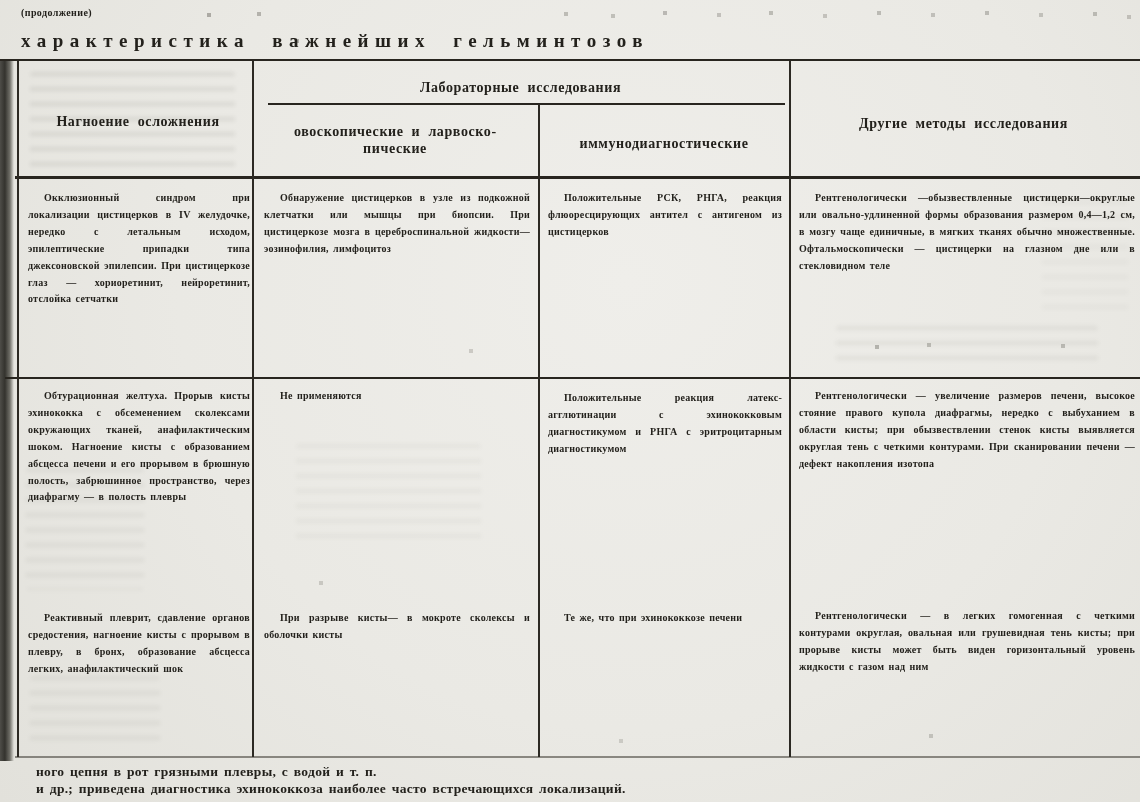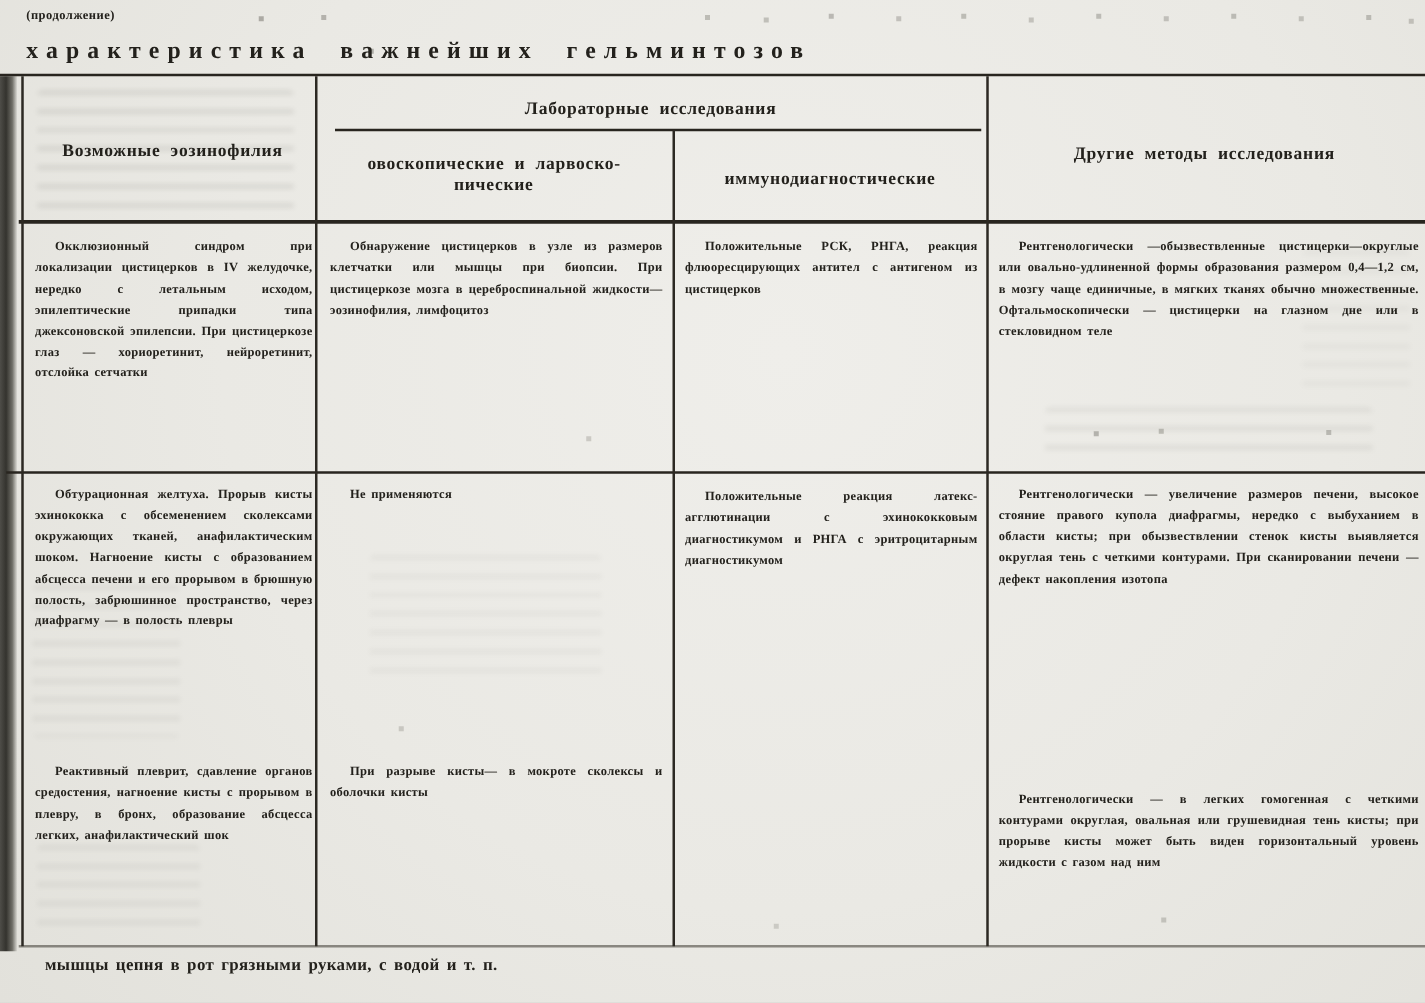--- a/index.html
+++ b/index.html
@@ -80,35 +80,37 @@
   <div class="rule" style="left:0;top:59px;width:1140px;height:2px;"></div>
   <div class="rule" style="left:268px;top:103px;width:517px;height:2px;"></div>
   <div class="rule" style="left:15px;top:176px;width:1125px;height:3px;"></div>
   <div class="rule" style="left:5px;top:377px;width:1135px;height:2px;"></div>
   <div class="rule soft" style="left:15px;top:756px;width:1125px;height:2px;"></div>
   <div class="vrule" style="left:17px;top:61px;height:696px;"></div>
   <div class="vrule" style="left:252px;top:61px;height:696px;"></div>
   <div class="vrule" style="left:538px;top:104px;height:653px;"></div>
   <div class="vrule" style="left:789px;top:61px;height:696px;"></div>
 
-  <div class="hdr" style="left:26px;top:114px;width:224px;">Возможные эозинофилия</div>
+  <div class="hdr" style="left:26px;top:114px;width:224px;">Нагноение осложнения</div>
   <div class="hdr" style="left:274px;top:124px;width:242px;">овоскопические и ларвоско­пические</div>
   <div class="hdr" style="left:254px;top:80px;width:533px;">Лабораторные исследования</div>
   <div class="hdr" style="left:540px;top:136px;width:248px;">иммунодиагностические</div>
   <div class="hdr" style="left:791px;top:116px;width:345px;">Другие методы исследования</div>
 
   <div class="cell" style="left:28px;top:190px;width:222px;">Окклюзионный синдром при локализации цистицерков в IV желудочке, нередко с летальным исходом, эпилептические припадки типа джексоновской эпилепсии. При цистицеркозе глаз — хориоретинит, нейроретинит, отслойка сетчатки</div>
-  <div class="cell" style="left:264px;top:190px;width:266px;">Обнаружение цистицерков в узле из размеров клетчатки или мышцы при биопсии. При цистицеркозе мозга в цереброспинальной жидкости—эозинофилия, лимфоцитоз</div>
+  <div class="cell" style="left:264px;top:190px;width:266px;">Обнаружение цистицерков в узле из подкожной клетчатки или мышцы при биопсии. При цистицеркозе мозга в цереброспинальной жидкости—эозинофилия, лимфоцитоз</div>
   <div class="cell" style="left:548px;top:190px;width:234px;">Положительные РСК, РНГА, реакция флюоресцирующих антител с антигеном из цистицерков</div>
   <div class="cell" style="left:799px;top:190px;width:336px;">Рентгенологически —обызвествленные цистицерки—округлые или овально-удлиненной формы образования размером 0,4—1,2 см, в мозгу чаще единичные, в мягких тканях обычно множественные. Офтальмоскопически — цистицерки на глазном дне или в стекловидном теле</div>
 
   <div class="cell" style="left:28px;top:388px;width:222px;">Обтурационная желтуха. Прорыв кисты эхинококка с обсеменением сколексами окружающих тканей, анафилактическим шоком. Нагноение кисты с образованием абсцесса печени и его прорывом в брюшную полость, забрюшинное пространство, через диафрагму — в полость плевры</div>
   <div class="cell" style="left:264px;top:388px;width:266px;">Не применяются</div>
   <div class="cell" style="left:548px;top:390px;width:234px;">Положительные реакция латекс-агглютинации с эхинококковым диагностикумом и РНГА с эритроцитарным диагностикумом</div>
   <div class="cell" style="left:799px;top:388px;width:336px;">Рентгенологически — увеличение размеров печени, высокое стояние правого купола диафрагмы, нередко с выбуханием в области кисты; при обызвествлении стенок кисты выявляется округлая тень с четкими контурами. При сканировании печени — дефект накопления изотопа</div>
 
   <div class="cell" style="left:28px;top:610px;width:222px;">Реактивный плеврит, сдавление органов средостения, нагноение кисты с прорывом в плевру, в бронх, образование абсцесса легких, анафилактический шок</div>
   <div class="cell" style="left:264px;top:610px;width:266px;">При разрыве кисты— в мокроте сколексы и оболочки кисты</div>
-  <div class="cell" style="left:799px;top:608px;width:336px;margin-top:24px;">Рентгенологически — в легких гомогенная с четкими контурами округлая, овальная или грушевидная тень кисты; при прорыве кисты может быть виден горизонтальный уровень жидкости с газом над ним</div>
+  <div class="cell" style="left:548px;top:610px;width:234px;">Те же, что при эхинококкозе печени</div>
+  <div class="cell" style="left:799px;top:608px;width:336px;">Рентгенологически — в легких гомогенная с четкими контурами округлая, овальная или грушевидная тень кисты; при прорыве кисты может быть виден горизонтальный уровень жидкости с газом над ним</div>
 
-  <div class="txt footnote" style="left:36px;top:764px;">мышцы цепня в рот грязными руками, с водой и т. п.</div>
+  <div class="txt footnote" style="left:36px;top:764px;">ного цепня в рот грязными плевры, с водой и т. п.</div>
+  <div class="txt footnote" style="left:36px;top:781px;">и др.; приведена диагностика эхинококкоза наиболее часто встречающихся локализаций.</div>
 
 </div>
 
 </body></html>

